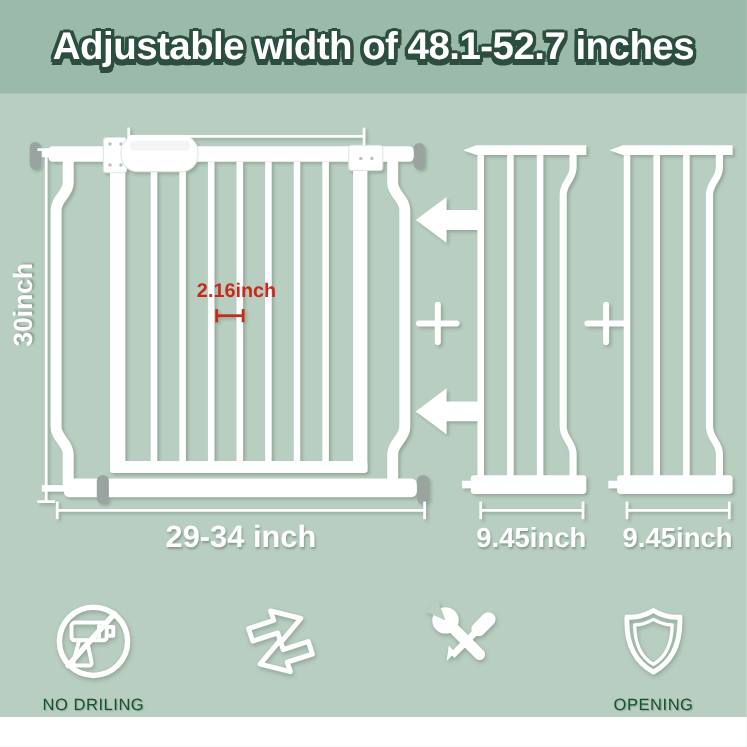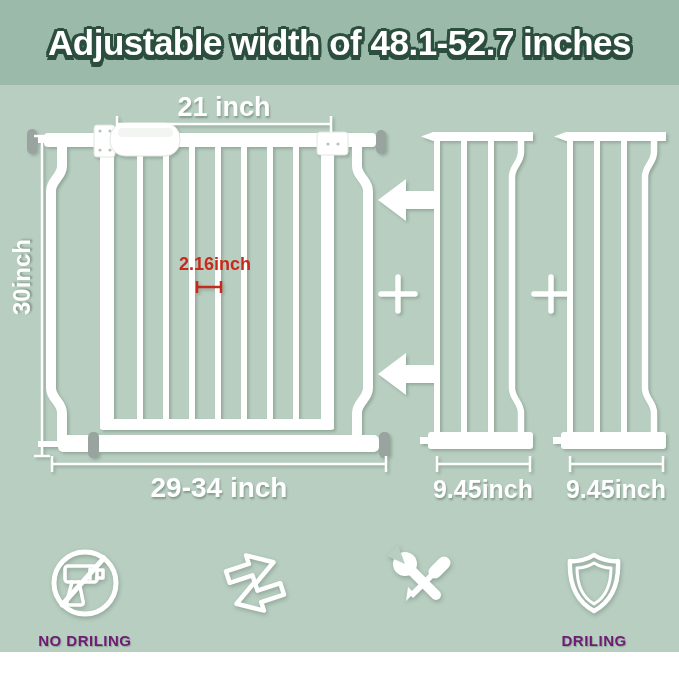--- a/index.html
+++ b/index.html
@@ -21,21 +21,21 @@
   .lbl-extension{left:432px;top:99px;width:240px;font-size:23px;letter-spacing:.5px;}
   .lbl-height{left:-17px;top:263px;width:78px;font-size:24px;transform:rotate(-90deg);}
   .lbl-bargap{left:155px;top:254px;width:120px;font-size:18px;color:#c9291a;text-shadow:none;}
   .lbl-bottomwidth{left:119px;top:472px;width:200px;font-size:28px;}
   .lbl-ext1{left:423px;top:475px;width:120px;font-size:25px;}
   .lbl-ext2{left:556px;top:475px;width:120px;font-size:25px;}
   
   .footer{position:absolute;left:0;top:543px;width:679px;display:flex;}
   .feature{width:25%;display:flex;flex-direction:column;align-items:center;}
   .feature svg{filter:drop-shadow(1px 2px 2px rgba(70,90,75,.35));}
-  .feature-label{margin-top:9px;font-size:15px;font-weight:bold;color:#701a75;letter-spacing:.5px;
+  .feature-label{margin-top:9px;font-size:15px;font-weight:normal;color:#14532d;letter-spacing:.5px;
                  text-shadow:1px 1px 1px rgba(70,90,75,.35);white-space:nowrap;}
 </style>
 </head>
 <body>
 
 <div id="stage">
 
   <div class="header">
     <div class="title">Adjustable width of 48.1-52.7 inches</div>
   </div>
@@ -134,21 +134,20 @@
       <rect x="434" y="141" width="6" height="292"></rect>
       <rect x="461" y="141" width="6" height="292"></rect>
       <rect x="488" y="141" width="6" height="292"></rect>
       <path d="M521,141 L521,152 C521,163 512,166 512,177 L512,388 C512,399 521,402 521,413 L521,433" stroke="#ffffff" stroke-width="6.5" fill="none" stroke-linecap="round"></path>
       <rect x="420" y="437" width="10" height="7"></rect>
       <rect x="428" y="432" width="105" height="17" rx="3"></rect>
     </g>
     <use href="#ext-panel" x="133"></use>
   </svg>
 
-  <div class="mlabel lbl-doorwidth">21 inch</div>
   <div class="mlabel lbl-height">30inch</div>
   <div class="mlabel lbl-bargap">2.16inch</div>
   <div class="mlabel lbl-bottomwidth">29-34 inch</div>
   <div class="mlabel lbl-ext1">9.45inch</div>
   <div class="mlabel lbl-ext2">9.45inch</div>
 
   <div class="footer">
 
     <div class="feature">
       <svg width="80" height="80" viewBox="0 0 80 80">
@@ -186,17 +185,17 @@
       </svg>
     </div>
 
     <div class="feature">
       <svg width="80" height="80" viewBox="0 0 80 80">
         <g stroke="#ffffff" fill="none" stroke-linejoin="round">
           <path d="M40,12 C46,16 56,19 64,18 C65,40 58,58 40,68 C22,58 15,40 16,18 C24,19 34,16 40,12 Z" stroke-width="4.5"></path>
           <path d="M40,20 C45,23 52,25 57,25 C57,41 52,54 40,61 C28,54 23,41 23,25 C28,25 35,23 40,20 Z" stroke-width="3"></path>
         </g>
       </svg>
-      <div class="feature-label">DRILING</div>
+      <div class="feature-label">OPENING</div>
     </div>
 
   </div>
 </div>
 
 </body></html>

